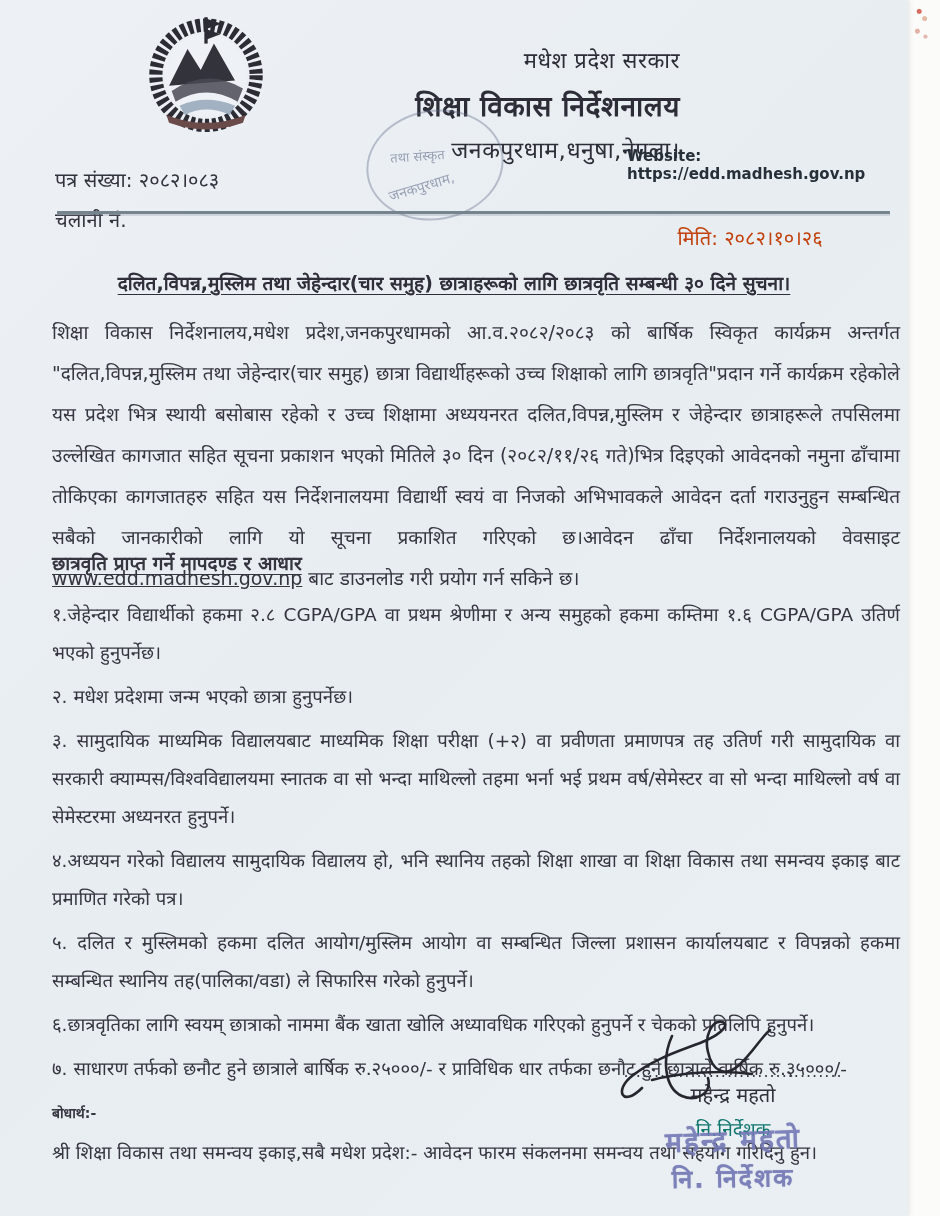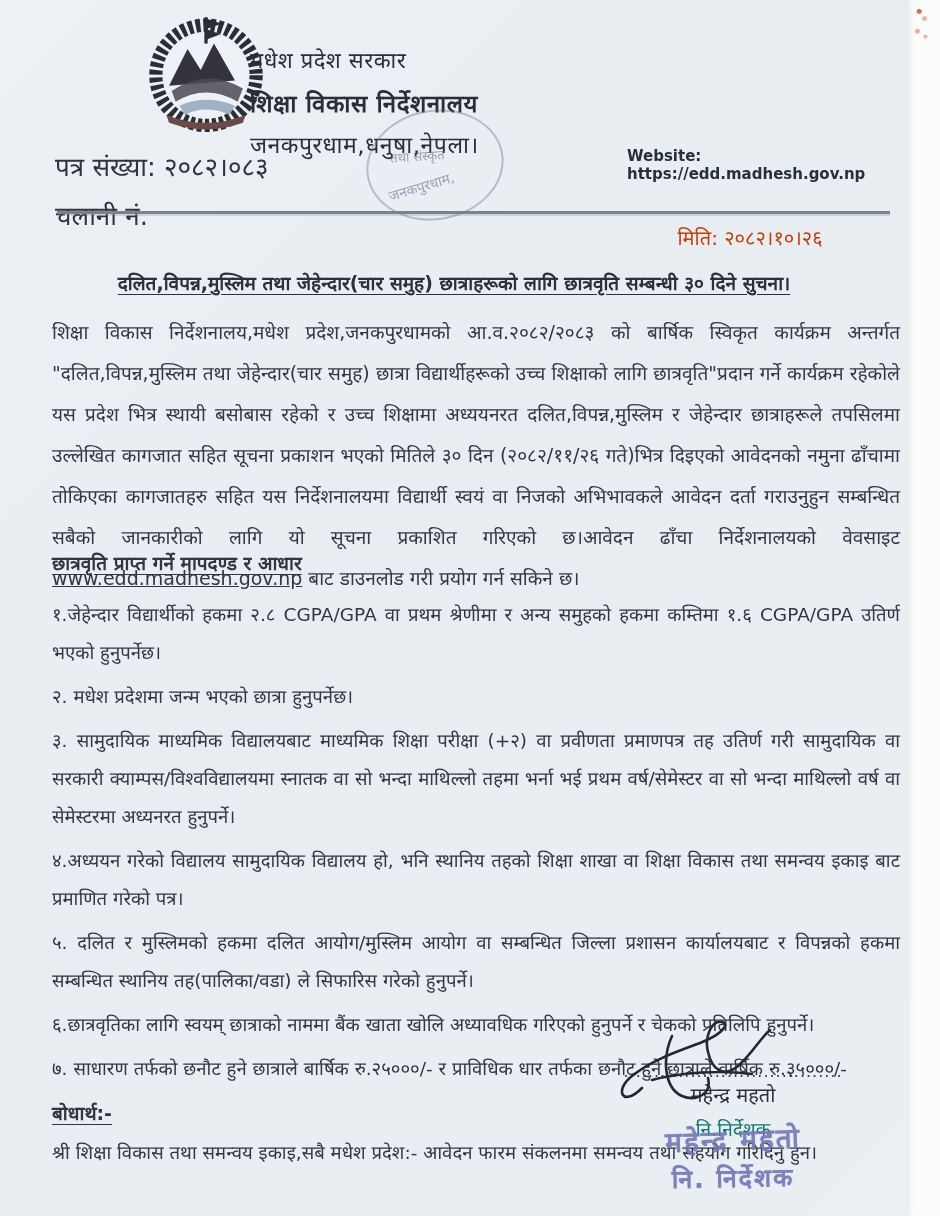--- a/index.html
+++ b/index.html
@@ -17,36 +17,36 @@
   .red-mark{
     position:absolute;left:912px;top:6px;width:18px;height:36px;
     background:
       radial-gradient(circle at 40% 15%, rgba(200,60,40,.75) 0 2px, transparent 3px),
       radial-gradient(circle at 70% 35%, rgba(210,120,80,.5) 0 2px, transparent 3px),
       radial-gradient(circle at 30% 70%, rgba(200,90,60,.45) 0 2px, transparent 3px),
       radial-gradient(circle at 75% 85%, rgba(190,80,60,.4) 0 1.5px, transparent 2.5px);
   }
   .emblem{position:absolute;left:140px;top:4px;width:132px;height:132px;}
   .header-center{
-    position:absolute;left:250px;top:44px;width:430px;text-align:left;
+    position:absolute;left:250px;top:44px;width:430px;text-align:right;
     color:#2d2d37;
   }
   .hline1{font-size:22px;letter-spacing:.5px;}
   .hline2{font-size:22px;margin-top:15px;letter-spacing:.5px;}
-  .hline3{font-size:24px;font-weight:bold;margin-top:12px;letter-spacing:.5px;}
+  .hline3{font-size:28px;font-weight:bold;margin-top:12px;letter-spacing:.5px;}
   .hline4{font-size:23px;margin-top:9px;letter-spacing:.5px;}
   .seal{
     position:absolute;left:366px;top:110px;width:134px;height:106px;
     border:2px solid rgba(95,105,135,.38);border-radius:50%;
     transform:rotate(-10deg);color:rgba(85,95,125,.55);
     font-size:13px;text-align:center;pointer-events:none;
   }
   .seal .frag1{position:absolute;left:24px;top:32px;transform:rotate(6deg);}
   .seal .frag2{position:absolute;left:16px;top:62px;transform:rotate(-7deg);font-size:14px;}
-  .meta-left{position:absolute;left:55px;top:148px;font-size:26px;color:#33333d;}
+  .meta-left{position:absolute;left:55px;top:166px;font-size:20px;color:#33333d;}
   .meta-left .l2{margin-top:13px;}
   .contact{position:absolute;left:627px;top:140px;font-size:15px;font-weight:bold;color:#273039;}
   .contact .email-addr{text-decoration:underline;}
   .contact .l2{margin-top:7px;}
   .rule{
     position:absolute;left:57px;top:211px;width:833px;height:0;
     border-top:3px solid #76848f;box-shadow:0 2px 0 rgba(118,132,143,.25);
   }
   .date-line{position:absolute;left:610px;top:224px;width:280px;text-align:center;font-size:20px;color:#c2410c;}
   .doc-title{
@@ -62,21 +62,21 @@
   .flow2{
     position:absolute;left:52px;top:544px;width:848px;
     font-size:18.5px;line-height:38px;color:#35353f;text-align:justify;
   }
   .criteria-heading{
     font-weight:bold;font-size:19px;text-decoration:underline;
     text-underline-offset:4px;margin-bottom:14px;
   }
   .criteria-item{margin-bottom:6px;}
   .bodhartha-heading{
-    font-weight:bold;font-size:19px;text-decoration:underline;
+    font-weight:bold;font-size:14px;
     text-underline-offset:4px;margin-top:2px;
   }
   .bodhartha-text{margin-top:2px;}
   .sig-block{position:absolute;left:588px;top:1062px;width:290px;text-align:center;}
   .sig-dots{font-size:16px;letter-spacing:1px;color:#3b3b45;}
   .sig-name{font-size:20px;color:#30303a;margin-top:0px;}
   .sig-desig{font-size:19px;color:#0f766e;margin-top:8px;}
   .stamp-name{
     font-size:28px;font-weight:bold;color:#7378b5;opacity:.9;
     transform:rotate(-2deg);margin-top:-22px;letter-spacing:2px;

